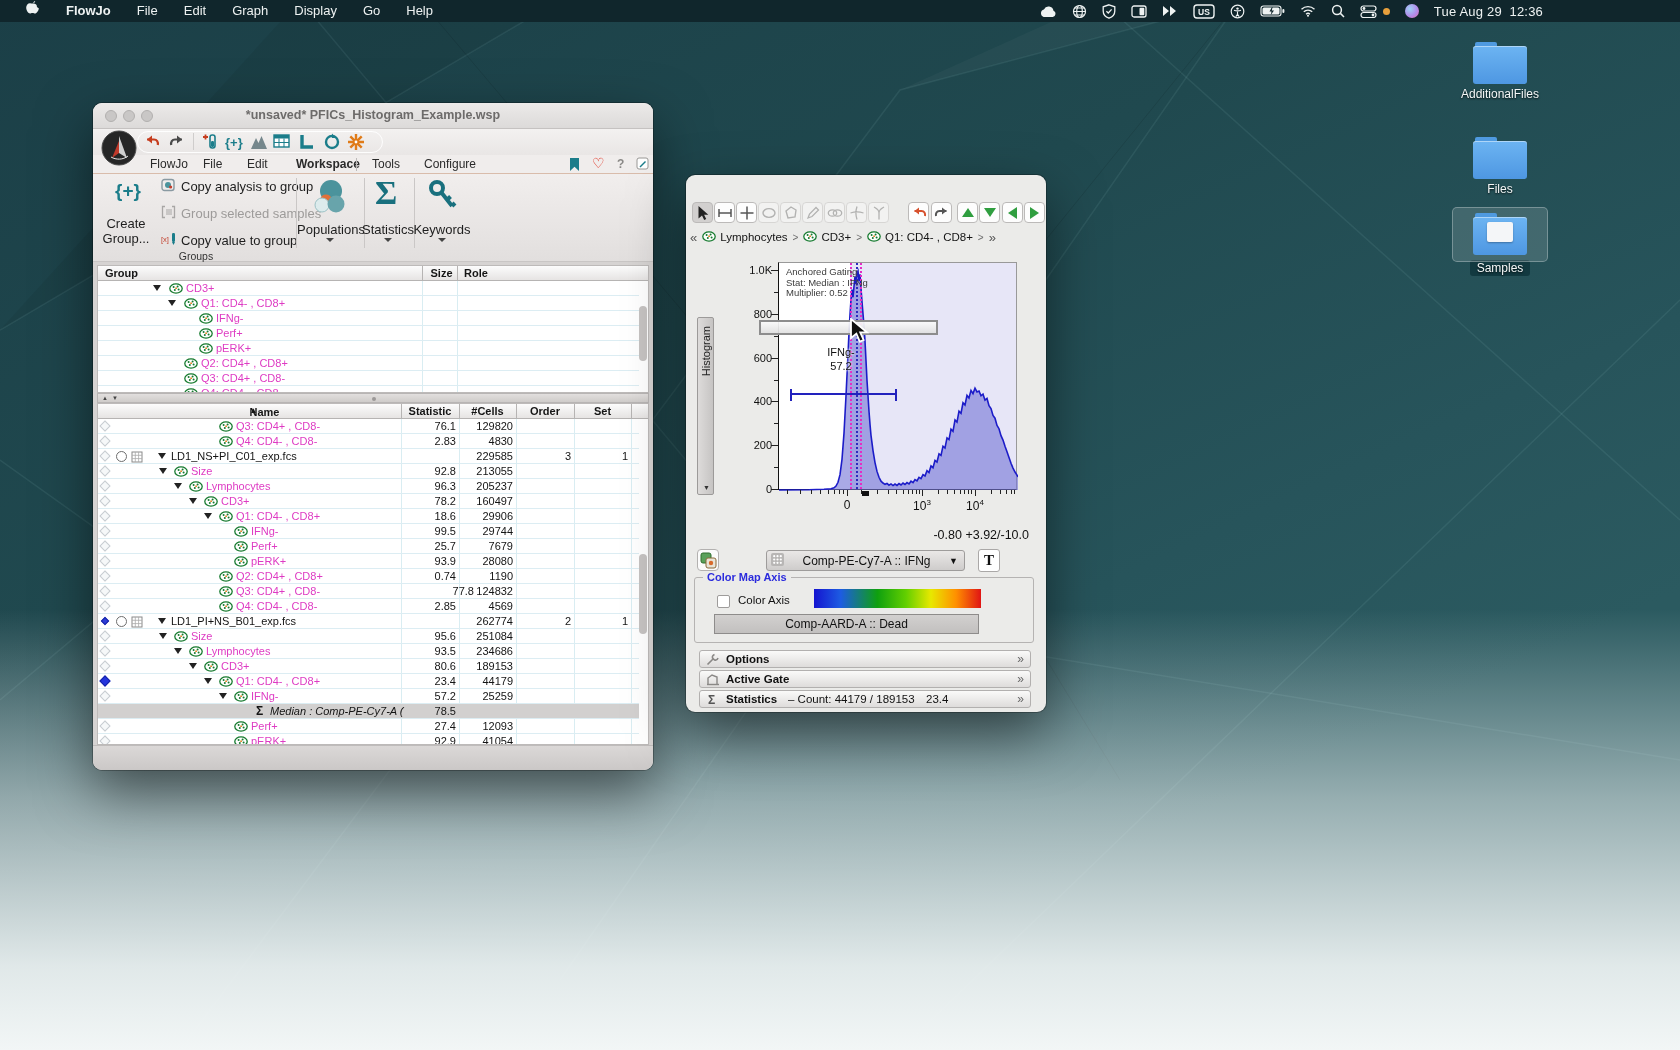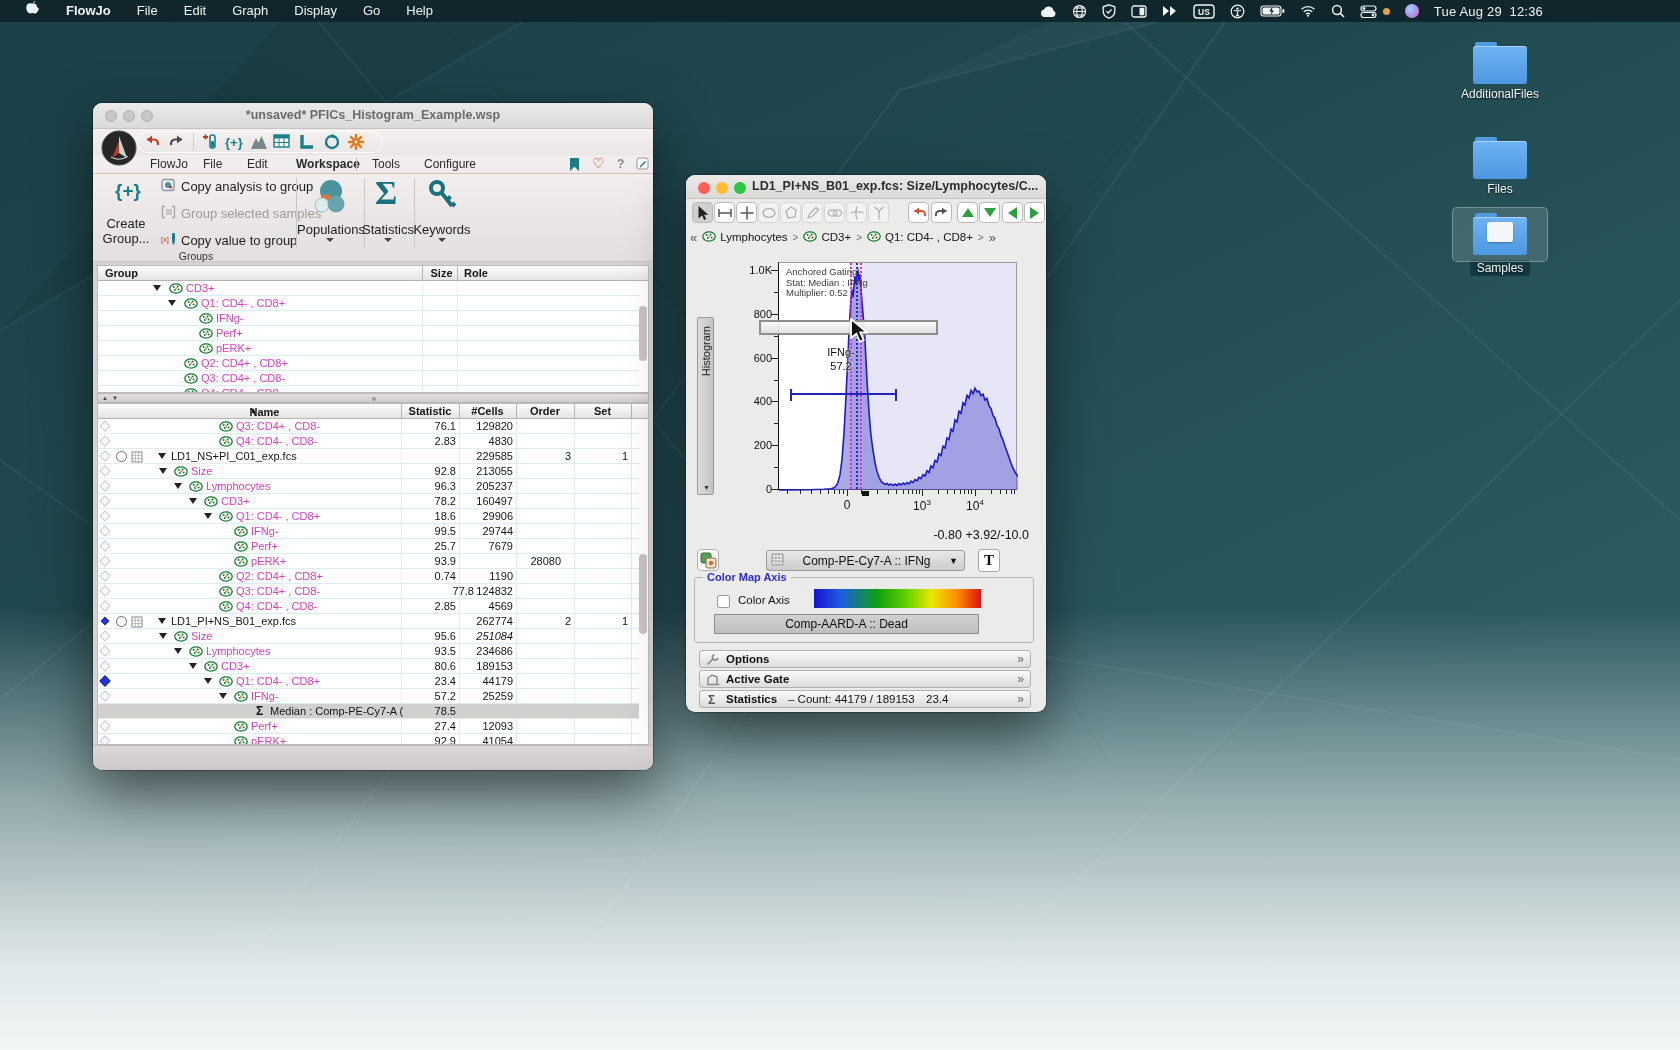--- a/index.html
+++ b/index.html
@@ -689,21 +689,21 @@
               <span class="ovalico" style="left: 136px;"><svg width="14" height="11" viewBox="0 0 14 11">
                   <ellipse cx="7" cy="5.5" rx="6.2" ry="4.6" fill="#fff" stroke="#157a2e" stroke-width="1.3"></ellipse>
                   <circle cx="4.6" cy="4" r="1" fill="#157a2e"></circle>
                   <circle cx="8.6" cy="3.4" r="1" fill="#157a2e"></circle>
                   <circle cx="5.8" cy="7" r="1" fill="#157a2e"></circle>
                   <circle cx="9.6" cy="6.6" r="1" fill="#157a2e"></circle>
                   <circle cx="7.1" cy="5.2" r=".9" fill="#e07b18"></circle>
                 </svg></span>
               <span class="rlab pop" style="left: 153px;">pERK+</span>
               <span class="num" style="left: 303px; width: 55px;">93.9</span>
-              <span class="num" style="left: 361px; width: 54px; margin-left: 48px;">28080</span>
+              <span class="num" style="left: 361px; width: 54px;">28080</span>
             </div>
             <div class="trow" style="top: 165px;">
               <span class="dia"></span>
               <span class="ovalico" style="left: 121px;"><svg width="14" height="11" viewBox="0 0 14 11">
                   <ellipse cx="7" cy="5.5" rx="6.2" ry="4.6" fill="#fff" stroke="#157a2e" stroke-width="1.3"></ellipse>
                   <circle cx="4.6" cy="4" r="1" fill="#157a2e"></circle>
                   <circle cx="8.6" cy="3.4" r="1" fill="#157a2e"></circle>
                   <circle cx="5.8" cy="7" r="1" fill="#157a2e"></circle>
                   <circle cx="9.6" cy="6.6" r="1" fill="#157a2e"></circle>
                   <circle cx="7.1" cy="5.2" r=".9" fill="#e07b18"></circle>
@@ -759,21 +759,21 @@
               <span class="ovalico" style="left: 76px;"><svg width="14" height="11" viewBox="0 0 14 11">
                   <ellipse cx="7" cy="5.5" rx="6.2" ry="4.6" fill="#fff" stroke="#157a2e" stroke-width="1.3"></ellipse>
                   <circle cx="4.6" cy="4" r="1" fill="#157a2e"></circle>
                   <circle cx="8.6" cy="3.4" r="1" fill="#157a2e"></circle>
                   <circle cx="5.8" cy="7" r="1" fill="#157a2e"></circle>
                   <circle cx="9.6" cy="6.6" r="1" fill="#157a2e"></circle>
                   <circle cx="7.1" cy="5.2" r=".9" fill="#e07b18"></circle>
                 </svg></span>
               <span class="rlab pop" style="left: 93px;">Size</span>
               <span class="num" style="left: 303px; width: 55px;">95.6</span>
-              <span class="num" style="left: 361px; width: 54px; font-style: italic;">251084</span>
+              <span class="num" style="left: 361px; width: 54px;">251084</span>
             </div>
             <div class="trow" style="top: 240px;">
               <span class="dia"></span>
               <span class="exp" style="left: 76px;"></span>
               <span class="ovalico" style="left: 91px;"><svg width="14" height="11" viewBox="0 0 14 11">
                   <ellipse cx="7" cy="5.5" rx="6.2" ry="4.6" fill="#fff" stroke="#157a2e" stroke-width="1.3"></ellipse>
                   <circle cx="4.6" cy="4" r="1" fill="#157a2e"></circle>
                   <circle cx="8.6" cy="3.4" r="1" fill="#157a2e"></circle>
                   <circle cx="5.8" cy="7" r="1" fill="#157a2e"></circle>
                   <circle cx="9.6" cy="6.6" r="1" fill="#157a2e"></circle>
@@ -823,21 +823,21 @@
                   <circle cx="5.8" cy="7" r="1" fill="#157a2e"></circle>
                   <circle cx="9.6" cy="6.6" r="1" fill="#157a2e"></circle>
                   <circle cx="7.1" cy="5.2" r=".9" fill="#e07b18"></circle>
                 </svg></span>
               <span class="rlab pop" style="left: 153px;">IFNg-</span>
               <span class="num" style="left: 303px; width: 55px;">57.2</span>
               <span class="num" style="left: 361px; width: 54px;">25259</span>
             </div>
             <div class="trow hl" style="top: 300px;">
               <span class="sigma" style="left: 158px;">Σ</span>
-              <span class="rlab" style="left: 172px;">Median : Comp-PE-Cy7-A (</span>
+              <span class="rlab" style="left: 172px; font-style: italic;">Median : Comp-PE-Cy7-A (</span>
               <span class="num" style="left: 303px; width: 55px;">78.5</span>
             </div>
             <div class="trow" style="top: 315px;">
               <span class="dia"></span>
               <span class="ovalico" style="left: 136px;"><svg width="14" height="11" viewBox="0 0 14 11">
                   <ellipse cx="7" cy="5.5" rx="6.2" ry="4.6" fill="#fff" stroke="#157a2e" stroke-width="1.3"></ellipse>
                   <circle cx="4.6" cy="4" r="1" fill="#157a2e"></circle>
                   <circle cx="8.6" cy="3.4" r="1" fill="#157a2e"></circle>
                   <circle cx="5.8" cy="7" r="1" fill="#157a2e"></circle>
                   <circle cx="9.6" cy="6.6" r="1" fill="#157a2e"></circle>
@@ -862,26 +862,20 @@
               <span class="num" style="left: 361px; width: 54px;">41054</span>
             </div>
           </div>
         <div class="sbar" style="top:150px;height:80px"></div>
       </div>
     </div>
     <div id="mw-footer"></div>
   </div>
 
   <div id="hist-win" class="win">
-    <div class="titlebar">
-      <span class="tl red" style="left:12px"></span>
-      <span class="tl yel" style="left:30px"></span>
-      <span class="tl grn" style="left:48px"></span>
-      <span id="hw-title">LD1_PI+NS_B01_exp.fcs: Size/Lymphocytes/C...</span>
-    </div>
     <div id="hw-tools">
         <div class="hbtn active" style="left: 6px;">
           <svg width="15" height="16" viewBox="0 0 15 16">
             <path d="M3.5 1v12.5L7 10.6l2.2 4.4 2-1-2.1-4.2h4.2Z" fill="#222"></path>
           </svg>
         </div>
         <div class="hbtn" style="left: 28px;">
           <svg width="16" height="16" viewBox="0 0 16 16" stroke="#555" stroke-width="1.5">
             <path d="M2 8h12M2 4v8M14 4v8"></path>
           </svg>

